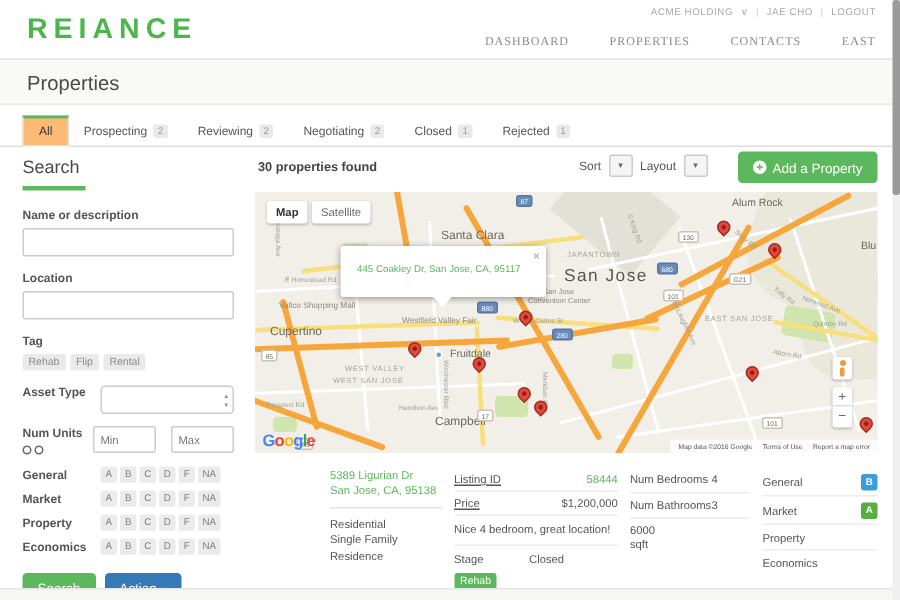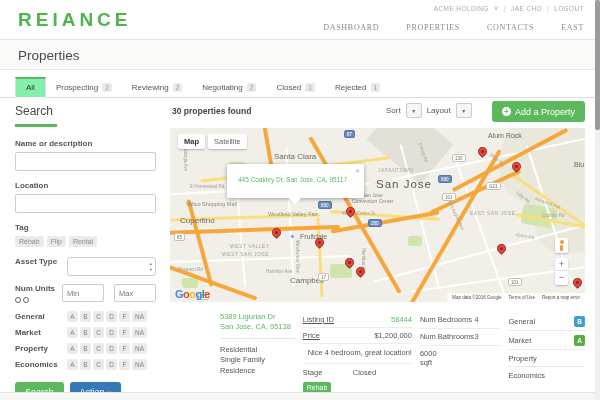--- a/index.html
+++ b/index.html
@@ -14,21 +14,21 @@
   .mainnav { position:absolute; right:16px; bottom:7px; display:flex; gap:27px; font-size:8px; color:#8b8b8b; letter-spacing:.7px;font-family:Liberation Serif, serif; }
   .mainnav span { cursor:pointer; }
 
   
   .titleband { position:absolute; top:40px; left:0; right:0; height:30px; background:#f9f9f7; border-bottom:1px solid #eaeae8; }
   .titleband .pagetitle { position:absolute; left:18px; top:8px; font-size:13.5px; color:#4a4a4a; }
 
   
   .tabs { position:absolute; top:79px; left:0; right:0; height:19px; border-bottom:1px solid #ddd; padding-left:15px; display:flex; align-items:flex-end; }
   .tab { font-size:8px; color:#555; padding:4px 10px 5px; display:flex; gap:4px; align-items:center; cursor:pointer; }
-  .tab.active { background:#86efac; border:1px solid #ddd; border-top:2px solid #5cb85c; border-bottom:1px solid #fff; margin-bottom:-1px; color:#333;justify-content:flex-end; }
+  .tab.active { background:#fdba74; border:1px solid #ddd; border-top:2px solid #5cb85c; border-bottom:1px solid #fff; margin-bottom:-1px; color:#333;justify-content:flex-end; }
   .count { background:#e9e9e9; color:#999; font-size:6.5px; padding:1px 3px; border-radius:2px; }
 
   
   .sidebar { position:absolute; left:15px; top:104px; width:141px; font-size:8px; }
   .sb-title { font-size:12px; color:#4a4a4a; }
   .sb-underline { width:42px; height:3px; background:#5cb85c; margin:6px 0 12px; }
   .sb-label { font-weight:bold; color:#555; margin-bottom:4px; }
   .sb-input { width:100%; height:19px; border:1px solid #ccc; border-radius:2px; background:#fff; margin-bottom:10px; font-size:8px; padding:0 4px; color:#555; }
   .tagrow { display:flex; gap:3px; margin:4px 0 10px; }
   .graybadge { background:#eaeaea; color:#8a8a8a; font-size:7px; padding:2px 4px; border-radius:2px; cursor:pointer; }
@@ -100,21 +100,21 @@
   
   .details { position:relative; width:415px; padding:10px 0 0 50px; display:flex; gap:8px; font-size:7.5px; }
   .dcol1 { width:78px; }
   .addr { color:#5cb85c; line-height:1.35; cursor:pointer; }
   .dhr { border-top:1px solid #e4e4e4; margin:6px 0; }
   .ptype { color:#555; line-height:1.35; }
   .dcol2 { width:114px; }
   .drow { display:flex; justify-content:space-between; border-bottom:1px solid #ececec; padding:3px 0; }
   .drow .dl { color:#555;text-decoration:underline; }
   .greenval { color:#5cb85c; cursor:pointer; }
-  .desc { padding:4px 0; border-bottom:1px solid #ececec; line-height:1.4; color:#555;text-align:right; }
+  .desc { padding:4px 0; border-bottom:1px solid #ececec; line-height:1.4; color:#555; }
   .stagerow { display:flex; padding:4px 0 3px; }
   .stagerow .dl { width:50px; }
   .rehab { background:#5cb85c; color:#fff; font-size:7px; padding:2px 4px; border-radius:2px; display:inline-block; margin-top:2px; }
   .dcol3 { width:84px; }
   .drow3 { display:flex; border-bottom:1px solid #ececec; padding:3px 0; }
   .drow3 .dl { flex:1; line-height:1.3; color:#555; }
   .drow3 .dv { width:26px; line-height:1.3; }
   .drow3.last { border-bottom:none; }
   .dcol4 { width:80px; }
   .drow4 { display:flex; justify-content:space-between; align-items:center; border-bottom:1px solid #ececec; padding:3.5px 0; color:#555; }
@@ -317,21 +317,21 @@
       <div class="road ro" style="left:-10px;top:100px;width:180px;transform:rotate(-2deg);"></div>
       <div class="road ro" style="left:160px;top:92px;width:110px;transform:rotate(-10deg);"></div>
       <div class="road ro" style="left:255px;top:62px;width:100px;transform:rotate(-25deg);"></div>
       <div class="road ro" style="left:95px;top:85px;width:180px;transform:rotate(60deg);"></div>
       <div class="road ro" style="left:195px;top:98px;width:180px;transform:rotate(-60deg);"></div>
       <div class="road ro" style="left:275px;top:30px;width:130px;transform:rotate(-28deg);"></div>
       <div class="road ro" style="left:-15px;top:113px;width:90px;transform:rotate(75deg);"></div>
       <div class="road ro" style="left:-20px;top:150px;width:110px;transform:rotate(20deg);"></div>
       <div class="road ro" style="left:60px;top:28px;width:80px;transform:rotate(80deg);"></div>
 
-      <div class="maplabel city" style="left:104px;top:24px;">Santa Clara</div>
+      <div class="maplabel city" style="left:124px;top:24px;">Santa Clara</div>
       <div class="maplabel bigcity" style="left:206px;top:50px;">San Jose</div>
       <div class="maplabel city" style="left:10px;top:88px;">Cupertino</div>
       <div class="maplabel city" style="left:120px;top:148px;">Campbell</div>
       <div class="maplabel city" style="left:318px;top:4px;font-size:7px;">Alum Rock</div>
       <div class="maplabel city" style="left:130px;top:105px;font-size:7px;">Fruitdale</div>
       <div class="maplabel city" style="left:404px;top:33px;font-size:7px;">Blu</div>
       <div class="maplabel area" style="left:60px;top:115px;">WEST VALLEY</div>
       <div class="maplabel area" style="left:52px;top:123px;">WEST SAN JOSE</div>
       <div class="maplabel area" style="left:300px;top:82px;">EAST SAN JOSE</div>
       <div class="maplabel area" style="left:208px;top:39px;">JAPANTOWN</div>

